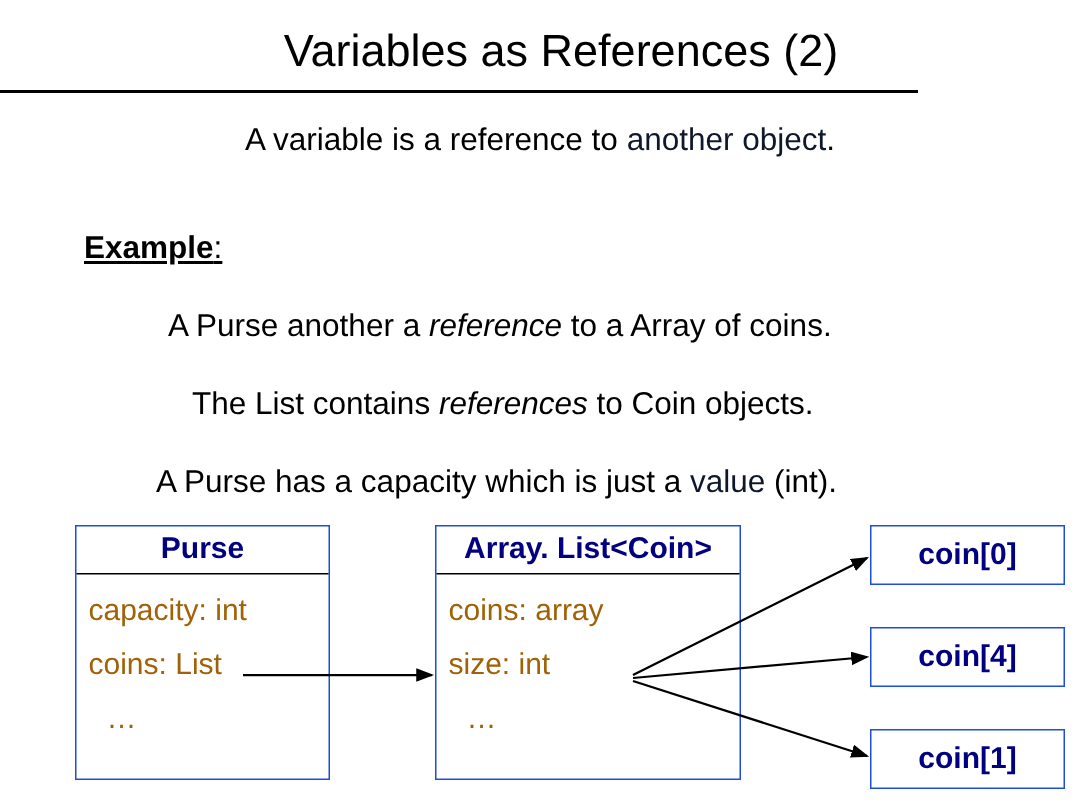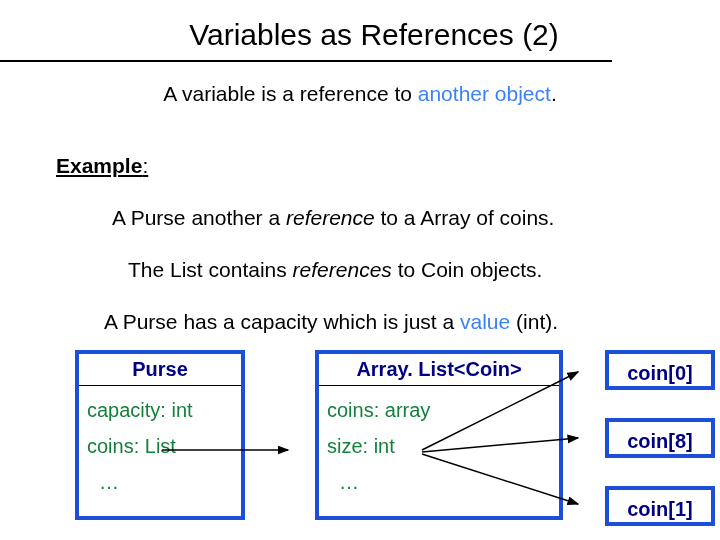--- a/index.html
+++ b/index.html
@@ -39,21 +39,21 @@
     border-top: 2px solid #000;
   }
   .subtitle {
     position: absolute;
     left: 0;
     top: 82px;
     width: 720px;
     text-align: center;
     font-size: 21px;
   }
-  .red { color: #3b82f6; }
+  .red { color: #0f172a; }
   .example {
     position: absolute;
     left: 56px;
     top: 154px;
     font-size: 21px;
     font-weight: bold;
     text-decoration: underline;
   }
   .line1 {
     position: absolute;
@@ -72,55 +72,54 @@
     position: absolute;
     left: 104px;
     top: 310px;
     font-size: 21px;
   }
   .italic { font-style: italic; }
 
   
   .box {
     position: absolute;
-    border: 4px solid #1d4ed8;
+    border: 1px solid #1d4ed8;
     box-sizing: border-box;
-    margin-left: 25px;
   }
   .box-head {
     text-align: center;
     font-size: 20px;
     font-family: "Comic Sans MS", "Comic Sans", cursive, Arial;
     font-weight: bold;
     color: #000080;
     border-bottom: 1px solid #000;
     padding: 4px 0 4px 0;
   }
   .box-body {
     font-size: 20px;
     font-family: "Comic Sans MS", "Comic Sans", cursive, Arial;
-    color: #15803d;
+    color: #a16207;
     padding: 6px 8px 4px 8px;
     line-height: 1.8;
   }
 
   .purse-box {
     left: 50px;
     top: 350px;
     width: 170px;
     height: 170px;
   }
   .arraylist-box {
     left: 290px;
     top: 350px;
-    width: 248px;
+    width: 204px;
     height: 170px;
   }
   .coin-box {
-    width: 110px;
+    width: 130px;
     height: 40px;
     text-align: center;
     font-size: 20px;
     font-family: "Comic Sans MS", "Comic Sans", cursive, Arial;
     font-weight: bold;
     color: #000080;
     line-height: 38px;
   }
   .coin0 { left: 580px; top: 350px; }
   .coin1 { left: 580px; top: 418px; }
@@ -177,21 +176,21 @@
   <div class="box arraylist-box">
     <div class="box-head">Array. List&lt;Coin&gt;</div>
     <div class="box-body">
       <div>coins: array</div>
       <div>size: int</div>
       <div style="padding-left:12px">…</div>
     </div>
   </div>
 
   <div class="box coin-box coin0">coin[0]</div>
-  <div class="box coin-box coin1">coin[8]</div>
+  <div class="box coin-box coin1">coin[4]</div>
   <div class="box coin-box coin2">coin[1]</div>
 
   <svg class="arrows">
     <defs>
       <marker id="arrowhead" markerWidth="8" markerHeight="8" refX="7" refY="3" orient="auto">
         <path d="M0,0 L8,3 L0,6 Z" fill="#000"></path>
       </marker>
     </defs>
 
     <line x1="162" y1="450" x2="288" y2="450" stroke="#000" stroke-width="1.5" marker-end="url(#arrowhead)"></line>

